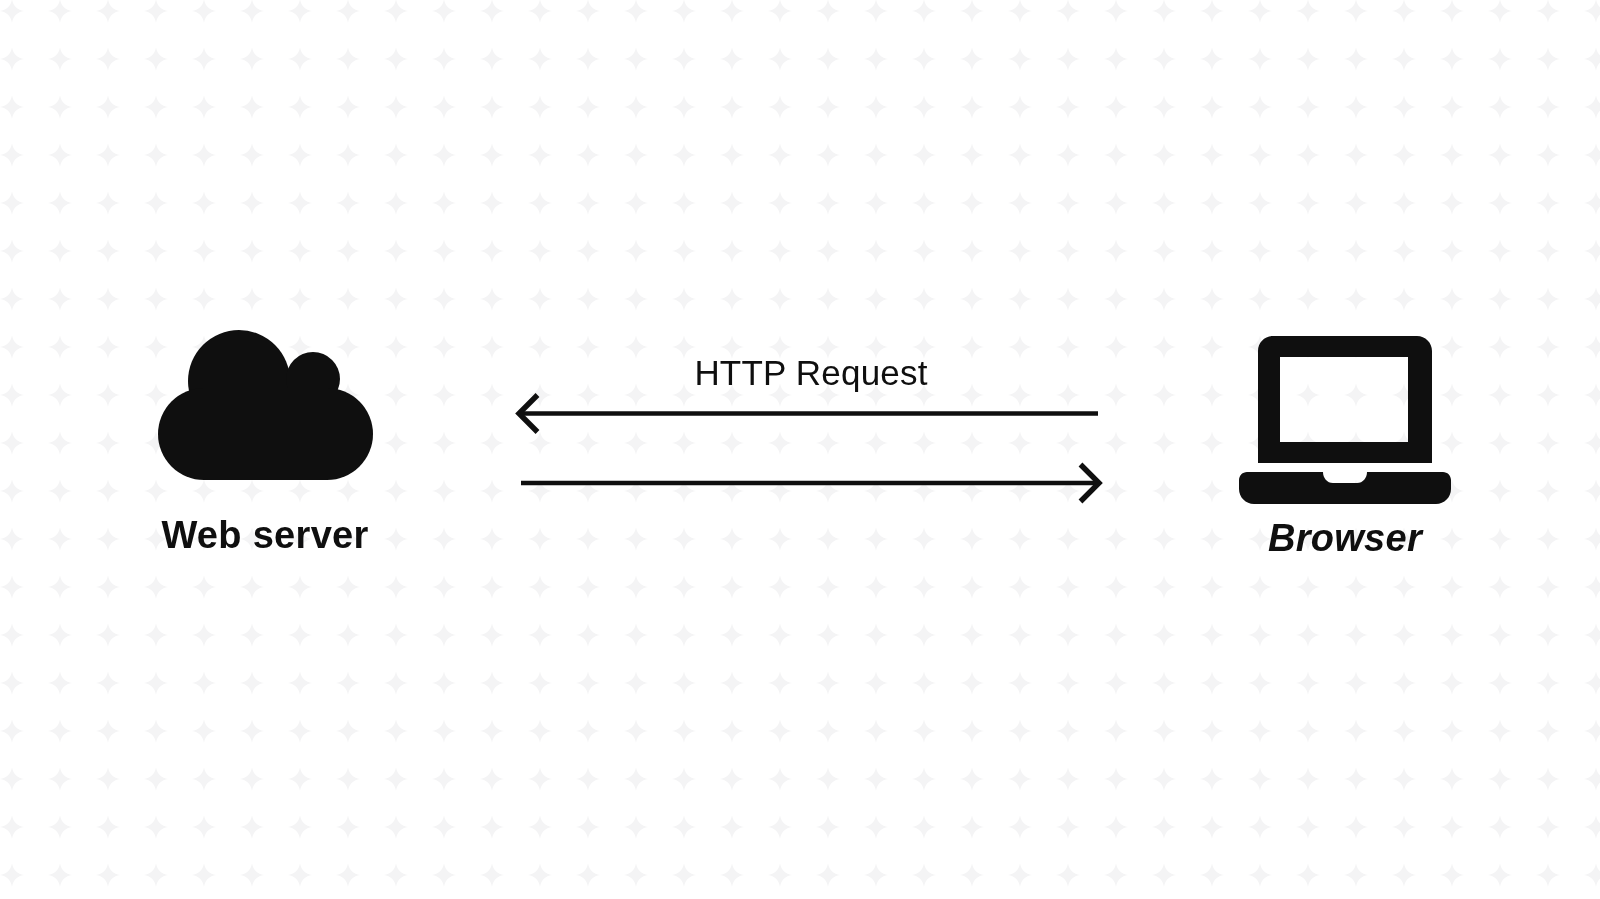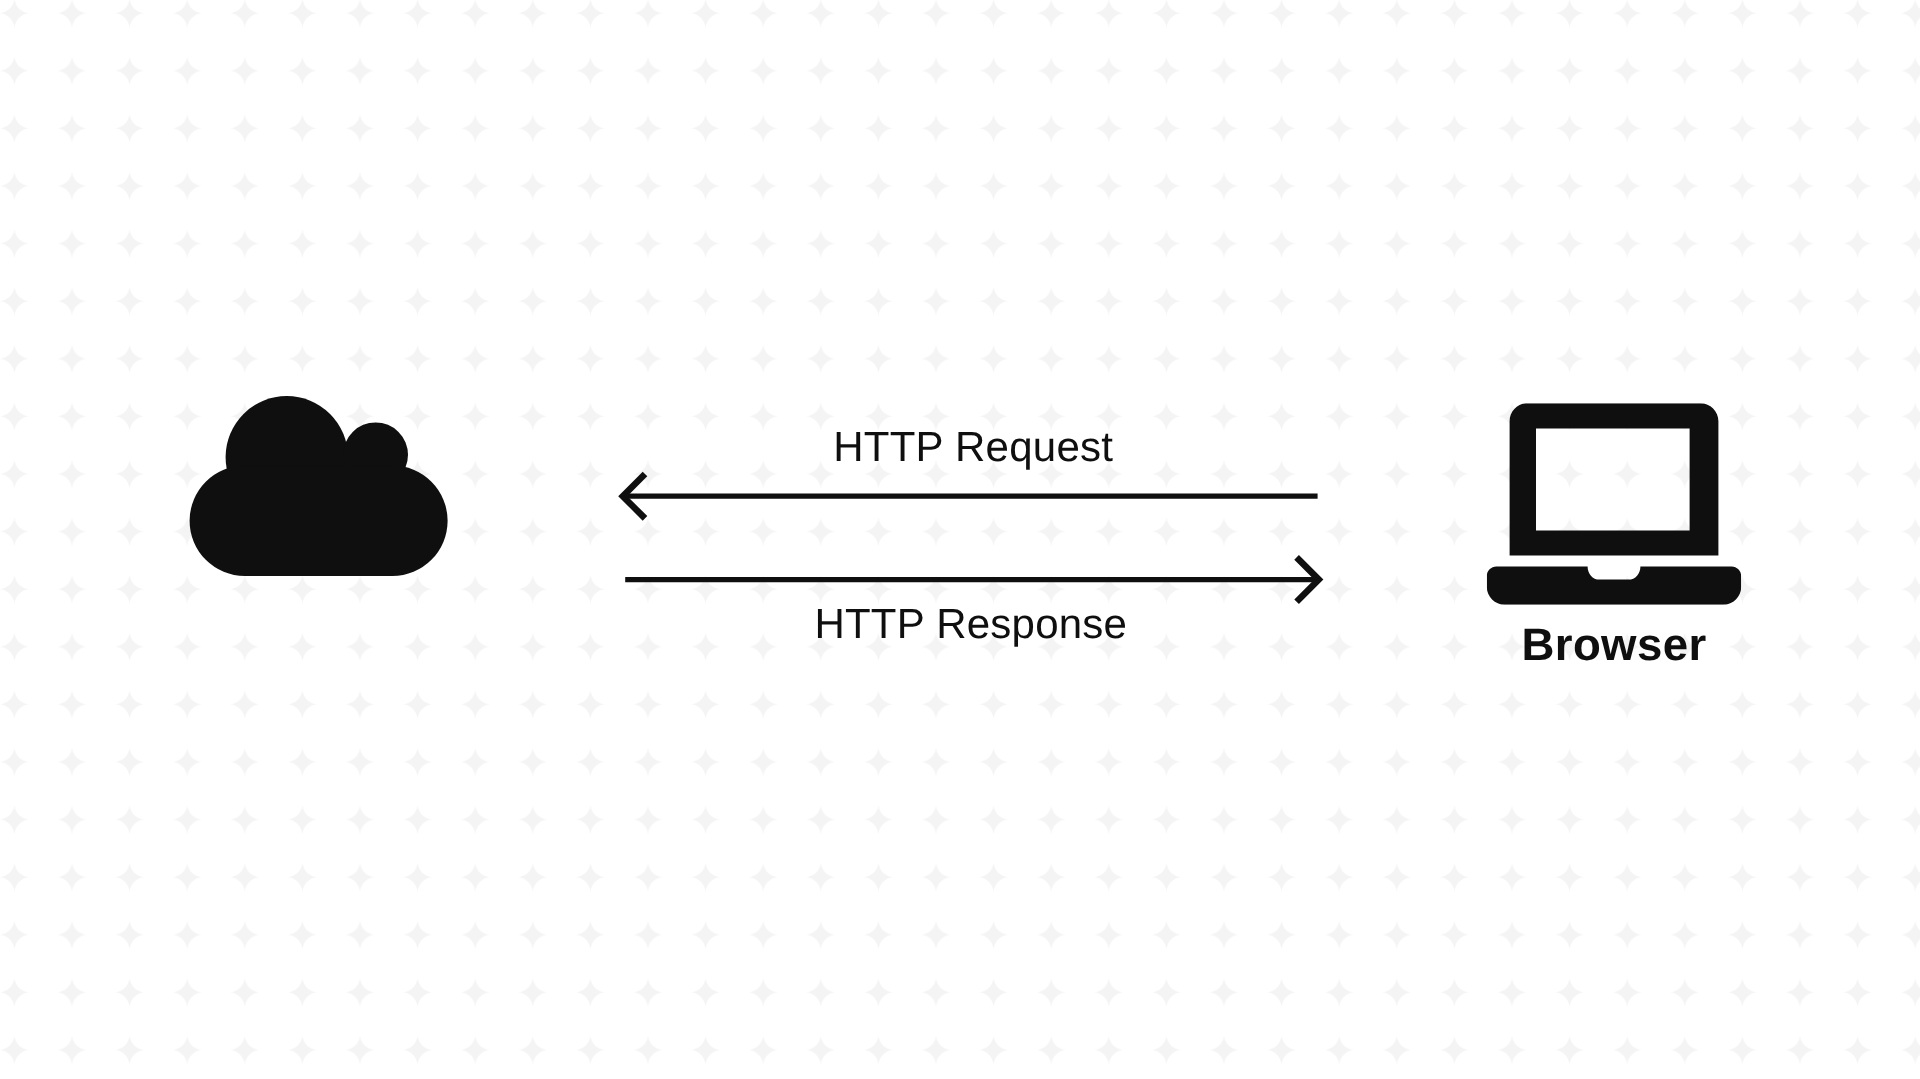--- a/index.html
+++ b/index.html
@@ -37,21 +37,21 @@
     color: var(--ink);
     font-weight: 700;
     font-size: 38px;
     letter-spacing: 0.3px;
     white-space: nowrap;
     text-align: center;
     line-height: 1;
   }
   #node-web-server { left: 155px; top: 327px; width: 220px; }
   #node-web-server .node-label { margin-top: 33px; }
-  #node-browser { left: 1239px; top: 336px; width: 212px; }
+  #node-browser { left: 1239px; top: 336px; width: 212px; font-style: italic; }
   #node-browser .node-label { margin-top: 15px; }
 
   .arrows-layer {
     position: absolute;
     left: 0; top: 0;
     width: 1600px; height: 899px;
     color: var(--ink);
     pointer-events: none;
   }
   .arrow-label {
@@ -83,20 +83,21 @@
   </svg>
 
   <div class="node" id="node-web-server">
     <svg class="node-icon" width="220" height="156" viewBox="0 0 220 156" aria-hidden="true">
       <g fill="currentColor">
         <circle cx="84" cy="54" r="51"></circle>
         <circle cx="158" cy="52" r="27"></circle>
         <rect x="3" y="61" width="215" height="92" rx="46" ry="46"></rect>
       </g>
     </svg>
+    <div class="node-label">Web server</div>
   </div>
 
   <div class="node" id="node-browser">
     <svg class="node-icon" width="212" height="168" viewBox="0 0 212 168" aria-hidden="true">
       <g fill="currentColor">
         <path d="M34,0 L178,0 C186.3,0 193,6.7 193,15 L193,127 L19,127 L19,15 C19,6.7 25.7,0 34,0 Z
                  M41,21 L41,106 L169,106 L169,21 Z" fill-rule="evenodd"></path>
         <path d="M8,136 L84,136 C84,142 88,147 94,147 L118,147 C124,147 128,142 128,136 L204,136
                  C208.4,136 212,139.6 212,144 L212,153 C212,161.3 205.3,168 197,168 L15,168
                  C6.7,168 0,161.3 0,153 L0,144 C0,139.6 3.6,136 8,136 Z"></path>
@@ -114,15 +115,14 @@
       </g>
 
       <g>
         <line x1="521" y1="483" x2="1097" y2="483" stroke-width="4.4"></line>
         <path d="M1080.5,464.5 L1099,483 L1080.5,501.5" stroke-width="5.4"></path>
       </g>
     </g>
   </svg>
 
   <div class="arrow-label" id="request-label">HTTP Request</div>
-  <div class="arrow-label" id="response-label">HTTP Response</div>
 
 </div>
 
 </body></html>

